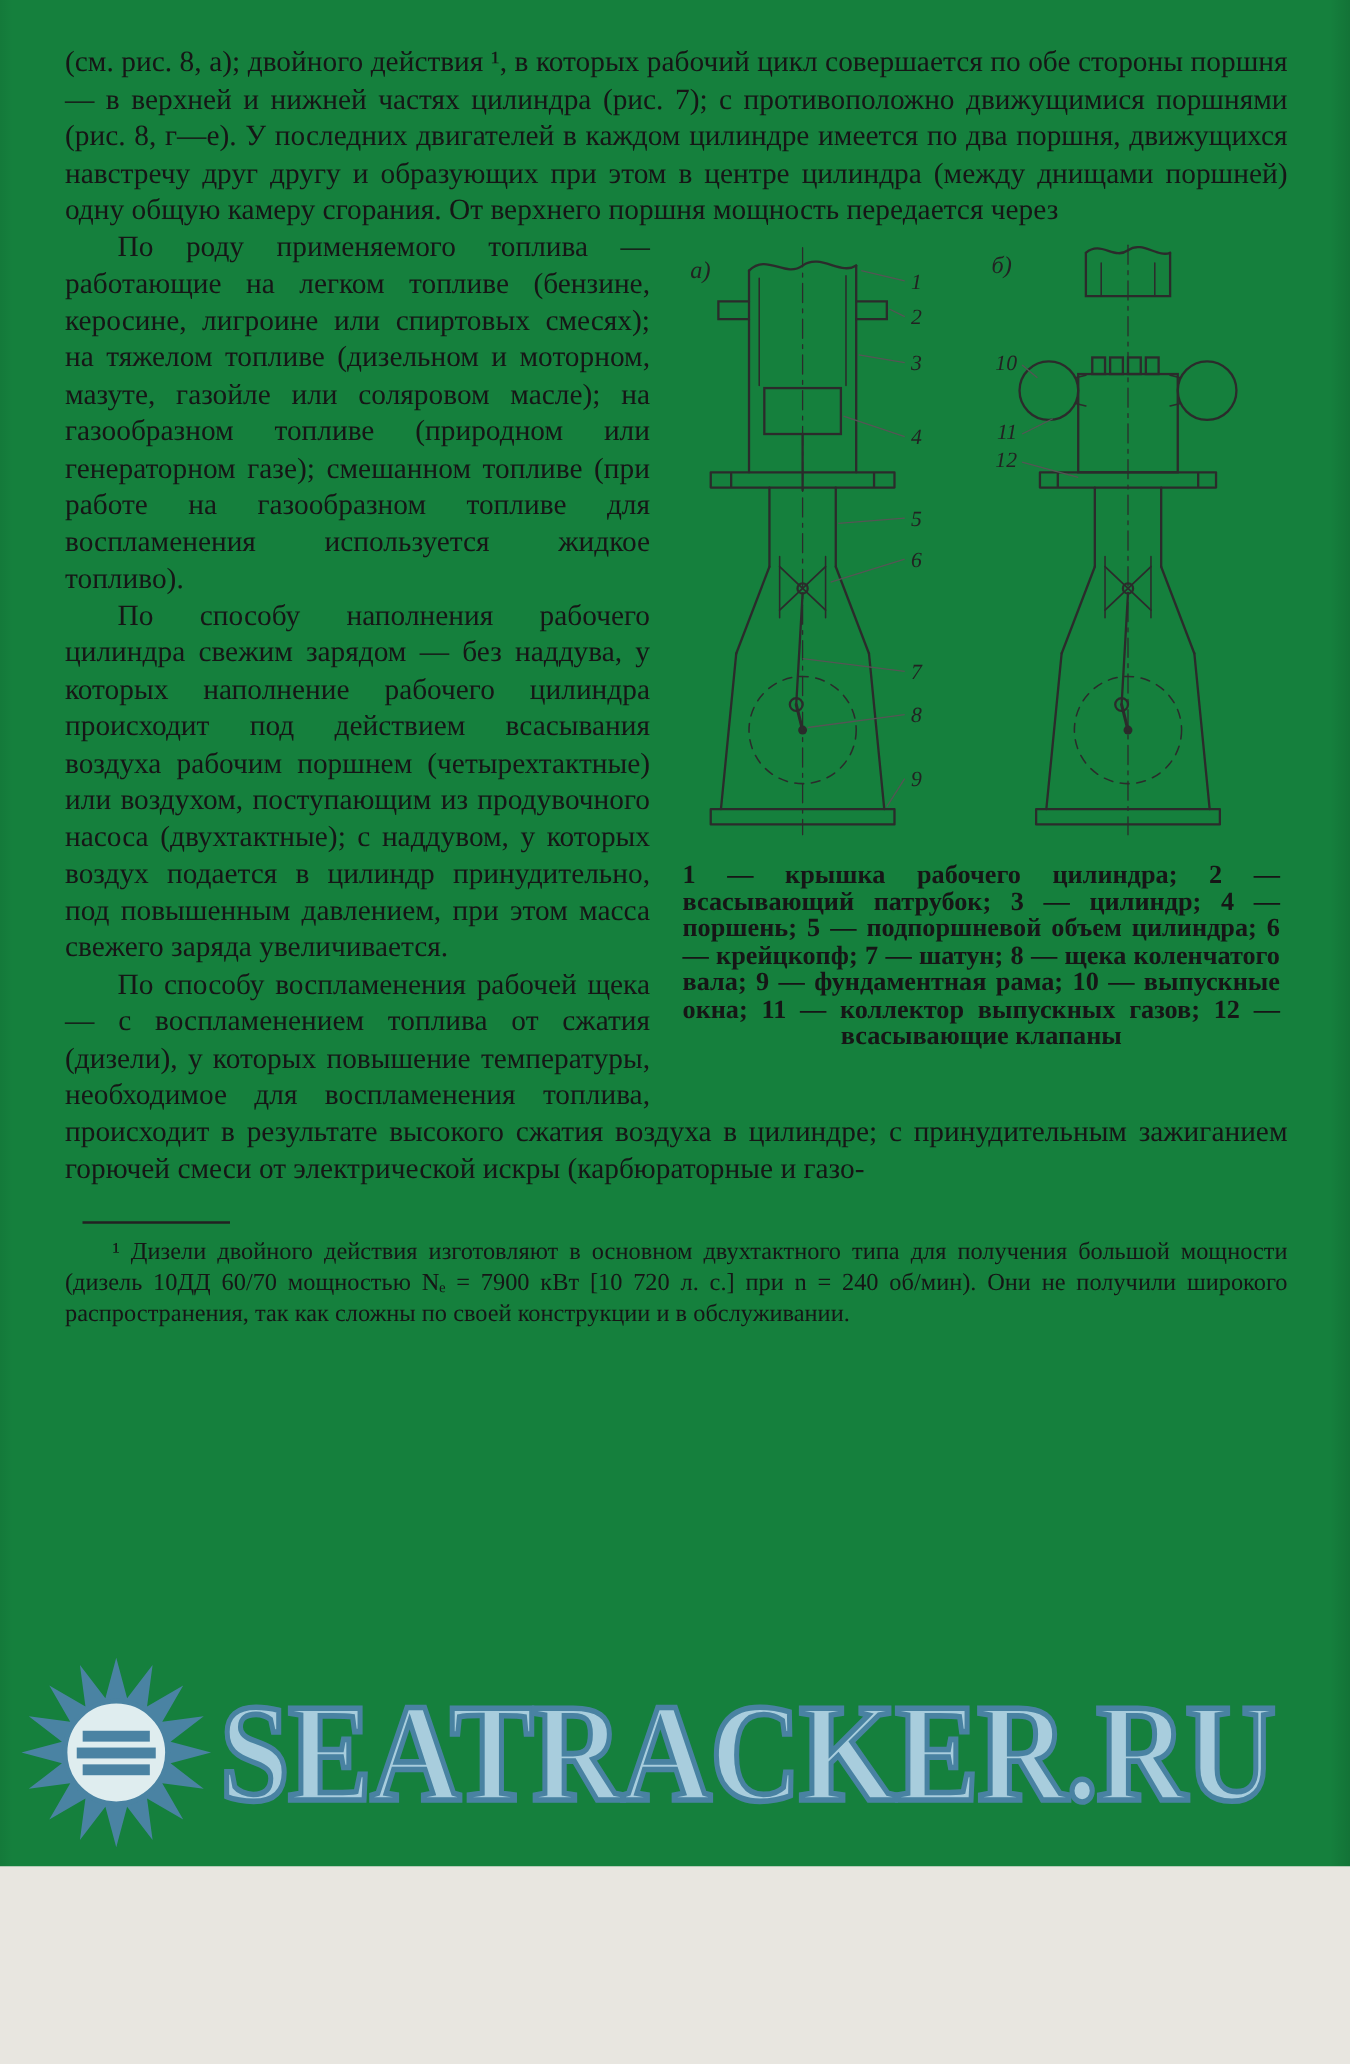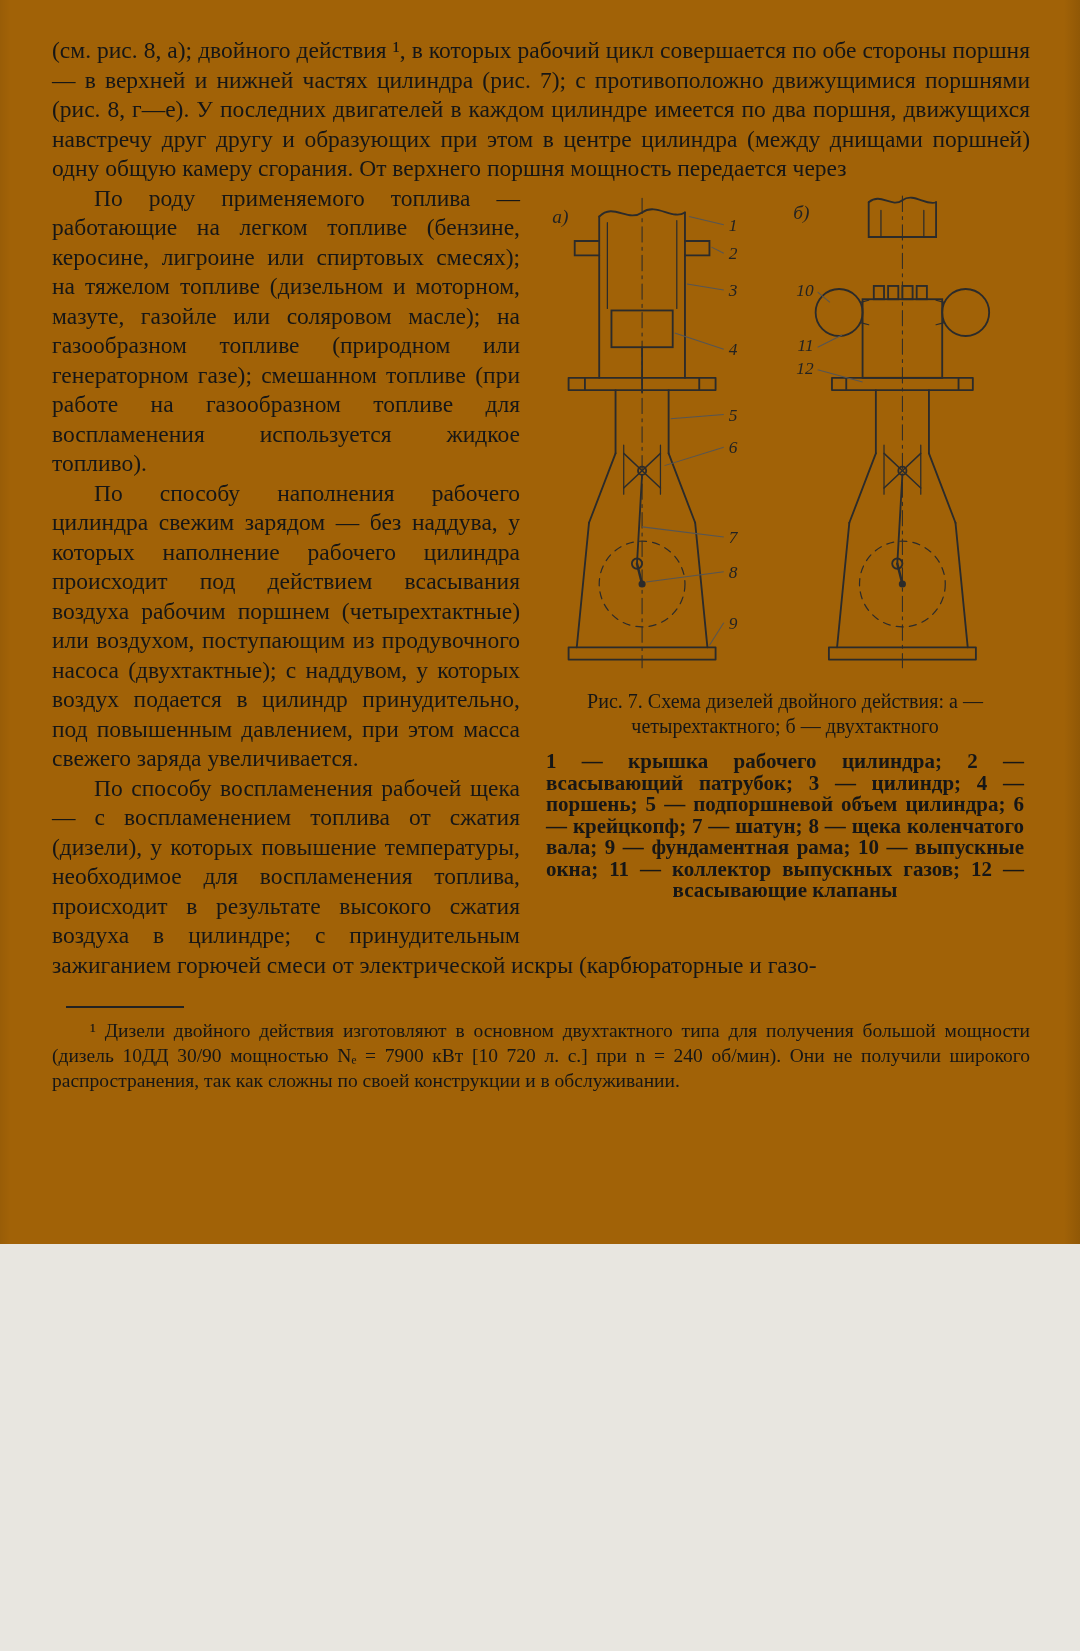--- a/index.html
+++ b/index.html
@@ -1,19 +1,19 @@
 <!DOCTYPE html>
 <html lang="ru"><head>
 <meta charset="utf-8">
 <style>
   html,body{margin:0;padding:0;}
   body{width:1080px;height:1651px;background:#e8e6e0;}
   .page{
-    position:relative;width:1080px;height:1244px;overflow:hidden;
-    background:#a16207;color:#161616;
+    position:relative;width:1080px;height:1493px;overflow:hidden;
+    background:#15803d;color:#161616;
     font-family:"Liberation Serif","DejaVu Serif",serif;
   }
   .edge-r{position:absolute;top:0;right:0;bottom:0;width:16px;
     background:linear-gradient(to right,rgba(0,0,0,0),rgba(0,0,0,0.10));}
   .edge-l{position:absolute;top:0;left:0;bottom:0;width:10px;
     background:linear-gradient(to left,rgba(0,0,0,0),rgba(0,0,0,0.05));}
   .content{
     padding:36px 50px 0 52px;
     font-size:23.5px;line-height:29.5px;text-align:justify;
   }
@@ -146,36 +146,45 @@
           <path d="M272 176 L316 188"></path>
         </g>
         <g class="co" text-anchor="end">
           <text x="268" y="104">10</text>
           <text x="268" y="158">11</text>
           <text x="268" y="180">12</text>
         </g>
         <text class="fig-label" x="248" y="28">б)</text>
       </svg>
 
-      <div class="fig-caption">Рис. 7. Схема дизелей двойного действия: а — четырехтактного; б — двухтактного</div>
       <div class="fig-legend">1 — крышка рабочего цилиндра; 2 — всасывающий патрубок; 3 — цилиндр; 4 — поршень; 5 — подпоршневой объем цилиндра; 6 — крейцкопф; 7 — шатун; 8 — щека коленчатого вала; 9 — фундаментная рама; 10 — выпускные окна; 11 — коллектор выпускных газов; 12 — всасывающие клапаны</div>
     </div>
 
 
     <p><span class="ital">По роду применяемого топлива</span><span> — работающие на легком топливе (бензине, керосине, лигроине или спиртовых смесях); на тяжелом топливе (дизельном и моторном, мазуте, газойле или соляровом масле); на газообразном топливе (природном или генераторном газе); смешанном топливе (при работе на газообразном топливе для воспламенения используется жидкое топливо).</span></p>
 
 
     <p><span class="ital">По способу наполнения рабочего цилиндра свежим зарядом</span><span> — без наддува, у которых наполнение рабочего цилиндра происходит под действием всасывания воздуха рабочим поршнем (четырехтактные) или воздухом, поступающим из продувочного насоса (двухтактные); с наддувом, у которых воздух подается в цилиндр принудительно, под повышенным давлением, при этом масса свежего заряда увеличивается.</span></p>
 
     <p><span class="ital">По способу воспламенения рабочей щека</span><span> — с воспламенением топлива от сжатия (дизели), у которых повышение температуры, необходимое для воспламенения топлива, происходит в результате высокого сжатия воздуха в цилиндре; с принудительным зажиганием горючей смеси от электрической искры (карбюраторные и газо-</span></p>
 
     <div class="footnote">
       <hr class="footnote-rule">
-      <p>¹ Дизели двойного действия изготовляют в основном двухтактного типа для получения большой мощности (дизель 10ДД 30/90 мощностью Nₑ = 7900 кВт [10 720 л. с.] при n = 240 об/мин). Они не получили широкого распространения, так как сложны по своей конструкции и в обслуживании.</p>
+      <p>¹ Дизели двойного действия изготовляют в основном двухтактного типа для получения большой мощности (дизель 10ДД 60/70 мощностью Nₑ = 7900 кВт [10 720 л. с.] при n = 240 об/мин). Они не получили широкого распространения, так как сложны по своей конструкции и в обслуживании.</p>
     </div>
   </div>
 
   <div class="page-number">15</div>
 
+  <div class="watermark">
+    <svg class="sun" viewBox="0 0 100 100">
+      <polygon fill="#4d84a9" points="98,50 77.5,55.5 94.3,68.4 73.3,65.6 83.9,83.9 65.6,73.3 68.4,94.3 55.5,77.5 50,98 44.5,77.5 31.6,94.3 34.4,73.3 16.1,83.9 26.7,65.6 5.7,68.4 22.5,55.5 2,50 22.5,44.5 5.7,31.6 26.7,34.4 16.1,16.1 34.4,26.7 31.6,5.7 44.5,22.5 50,2 55.5,22.5 68.4,5.7 65.6,26.7 83.9,16.1 73.3,34.4 94.3,31.6 77.5,44.5"></polygon>
+      <circle cx="50" cy="50" r="26" fill="#eaf3f9" stroke="#4d84a9" stroke-width="2.5"></circle>
+      <rect x="33" y="39" width="34" height="5.5" fill="#4d84a9"></rect>
+      <rect x="30" y="47.5" width="40" height="5.5" fill="#4d84a9"></rect>
+      <rect x="33" y="56" width="34" height="5.5" fill="#4d84a9"></rect>
+    </svg>
+    <div class="wm-text">SEATRACKER.RU</div>
+  </div>
 
   <div class="edge-l"></div>
   <div class="edge-r"></div>
 </div>
 
 </body></html>

